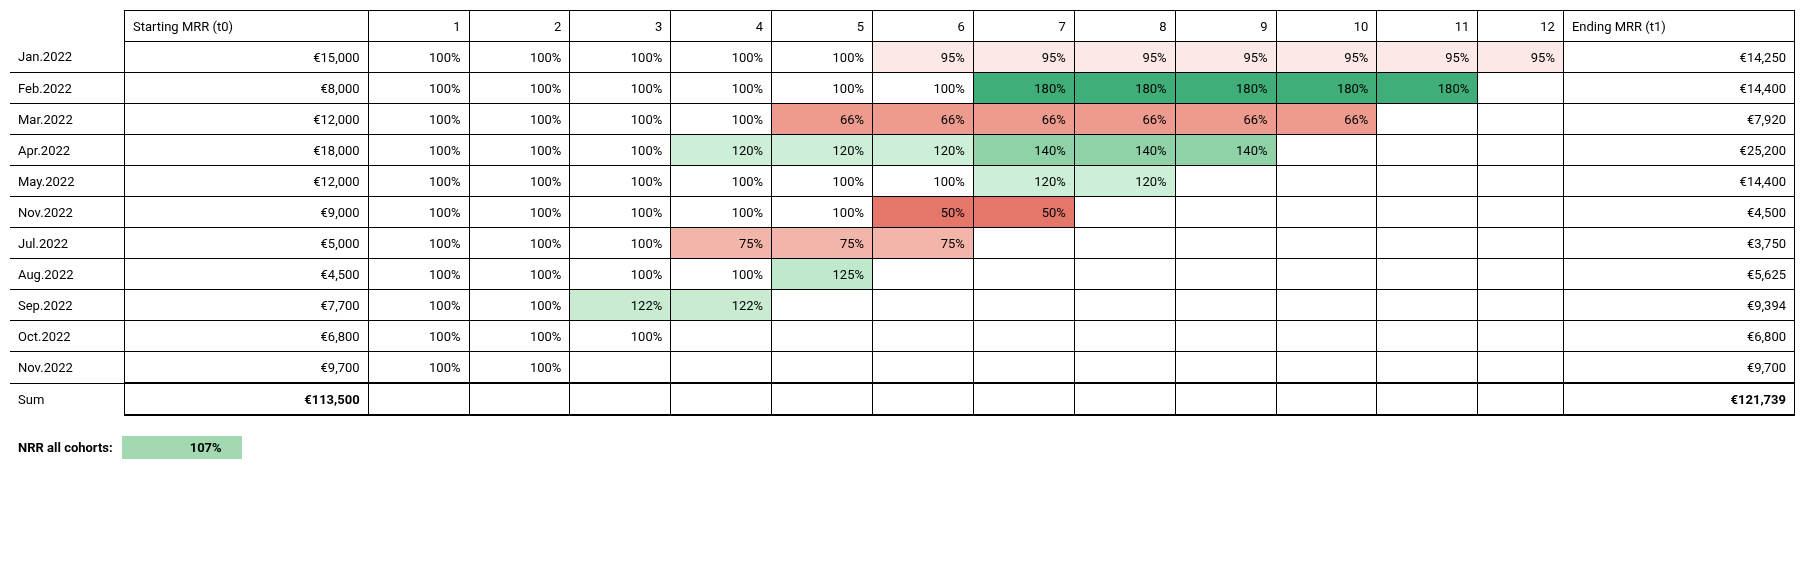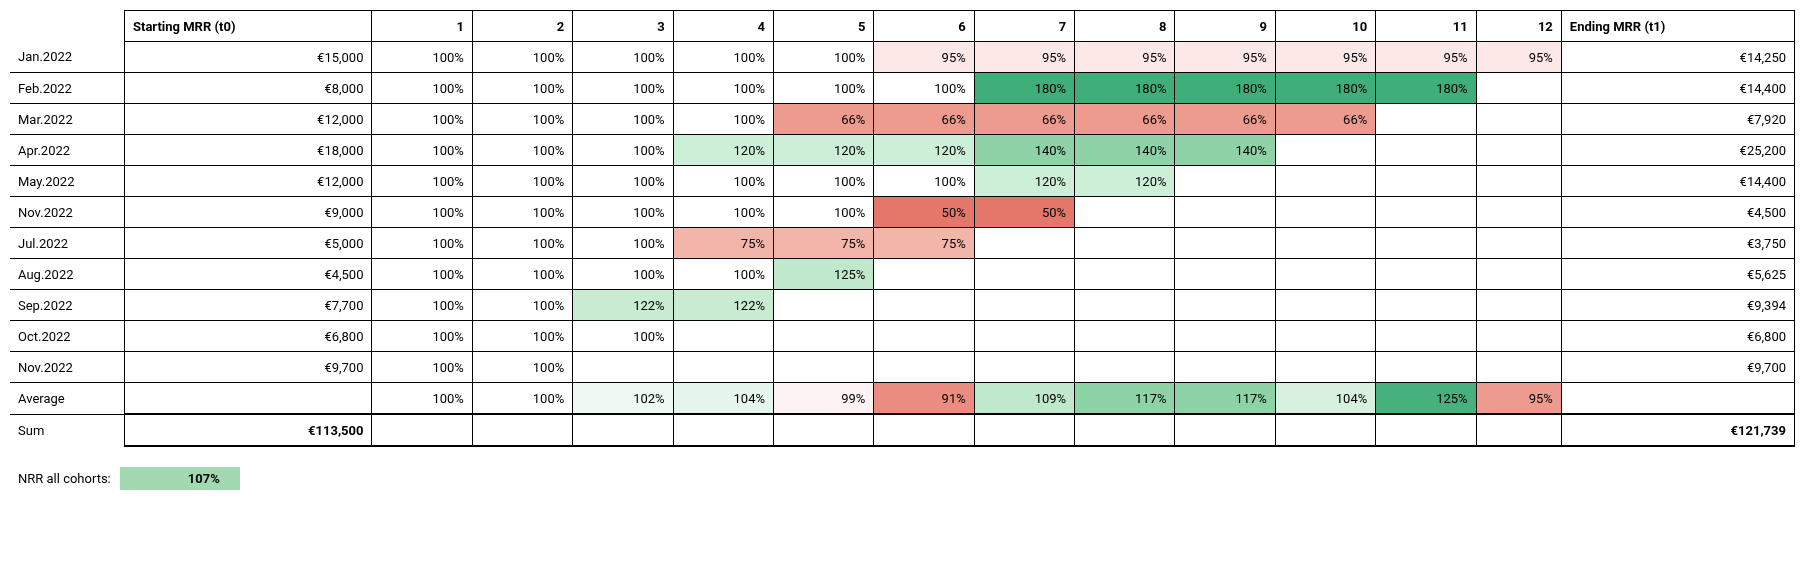--- a/index.html
+++ b/index.html
@@ -14,36 +14,36 @@
       width: 100%;
     }
     th, td {
       border: 1px solid #000;
       padding: 4px 8px;
       text-align: right;
       height: 22px;
       font-weight: normal;
     }
     th.header {
-      font-weight: bold;
+      font-weight: normal;
       text-align: right;
     }
     th.header.left {
       text-align: left;
     }
     td.rowlabel {
       border: none;
       border-bottom: 1px solid #000;
       text-align: left;
       padding-right: 6px;
     }
     tr.sum td { border-top: 2px solid #000; border-bottom: 2px solid #000;}
     .bold { font-weight: bold; padding-left: 44px; }
     .nrr-row { margin-top: 20px; display: flex; align-items: center; gap: 1px;}
-    .nrr-label { font-weight: normal; padding: 4px 8px; text-align: right; }
+    .nrr-label { font-weight: bold; padding: 4px 8px; text-align: right; }
     .nrr-value { background: #a3d9b1; padding: 4px 20px 4px 40px; text-align:right; width: 60px; font-weight: bold;}
     .corner { border: none; }
     td.first-col { width: 100px; }
   </style>
 </head>
 <body>
 
 <table>
   <thead>
     <tr>
@@ -245,37 +245,20 @@
         <td></td>
         <td></td>
         <td></td>
         <td></td>
         <td></td>
         <td></td>
         <td></td>
         <td></td>
         <td>€9,700</td>
       </tr>
-      <tr>
-        <td class="rowlabel first-col">Average</td>
-        <td></td>
-        <td>100%</td>
-        <td>100%</td>
-        <td style="background-color: rgb(238, 249, 241);">102%</td>
-        <td style="background-color: rgb(231, 246, 236);">104%</td>
-        <td style="background-color: rgb(253, 243, 242);">99%</td>
-        <td style="background-color: rgb(234, 141, 128);">91%</td>
-        <td style="background-color: rgb(191, 232, 204);">109%</td>
-        <td style="background-color: rgb(142, 211, 166);">117%</td>
-        <td style="background-color: rgb(142, 211, 166);">117%</td>
-        <td style="background-color: rgb(216, 241, 223);">104%</td>
-        <td style="background-color: rgb(70, 177, 125);">125%</td>
-        <td style="background-color: rgb(237, 155, 143);">95%</td>
-        <td></td>
-      </tr>
       <tr class="sum">
         <td class="rowlabel first-col" style="border-top: none; border-bottom: none;">Sum</td>
         <td class="bold">€113,500</td>
         <td></td>
         <td></td>
         <td></td>
         <td></td>
         <td></td>
         <td></td>
         <td></td>

